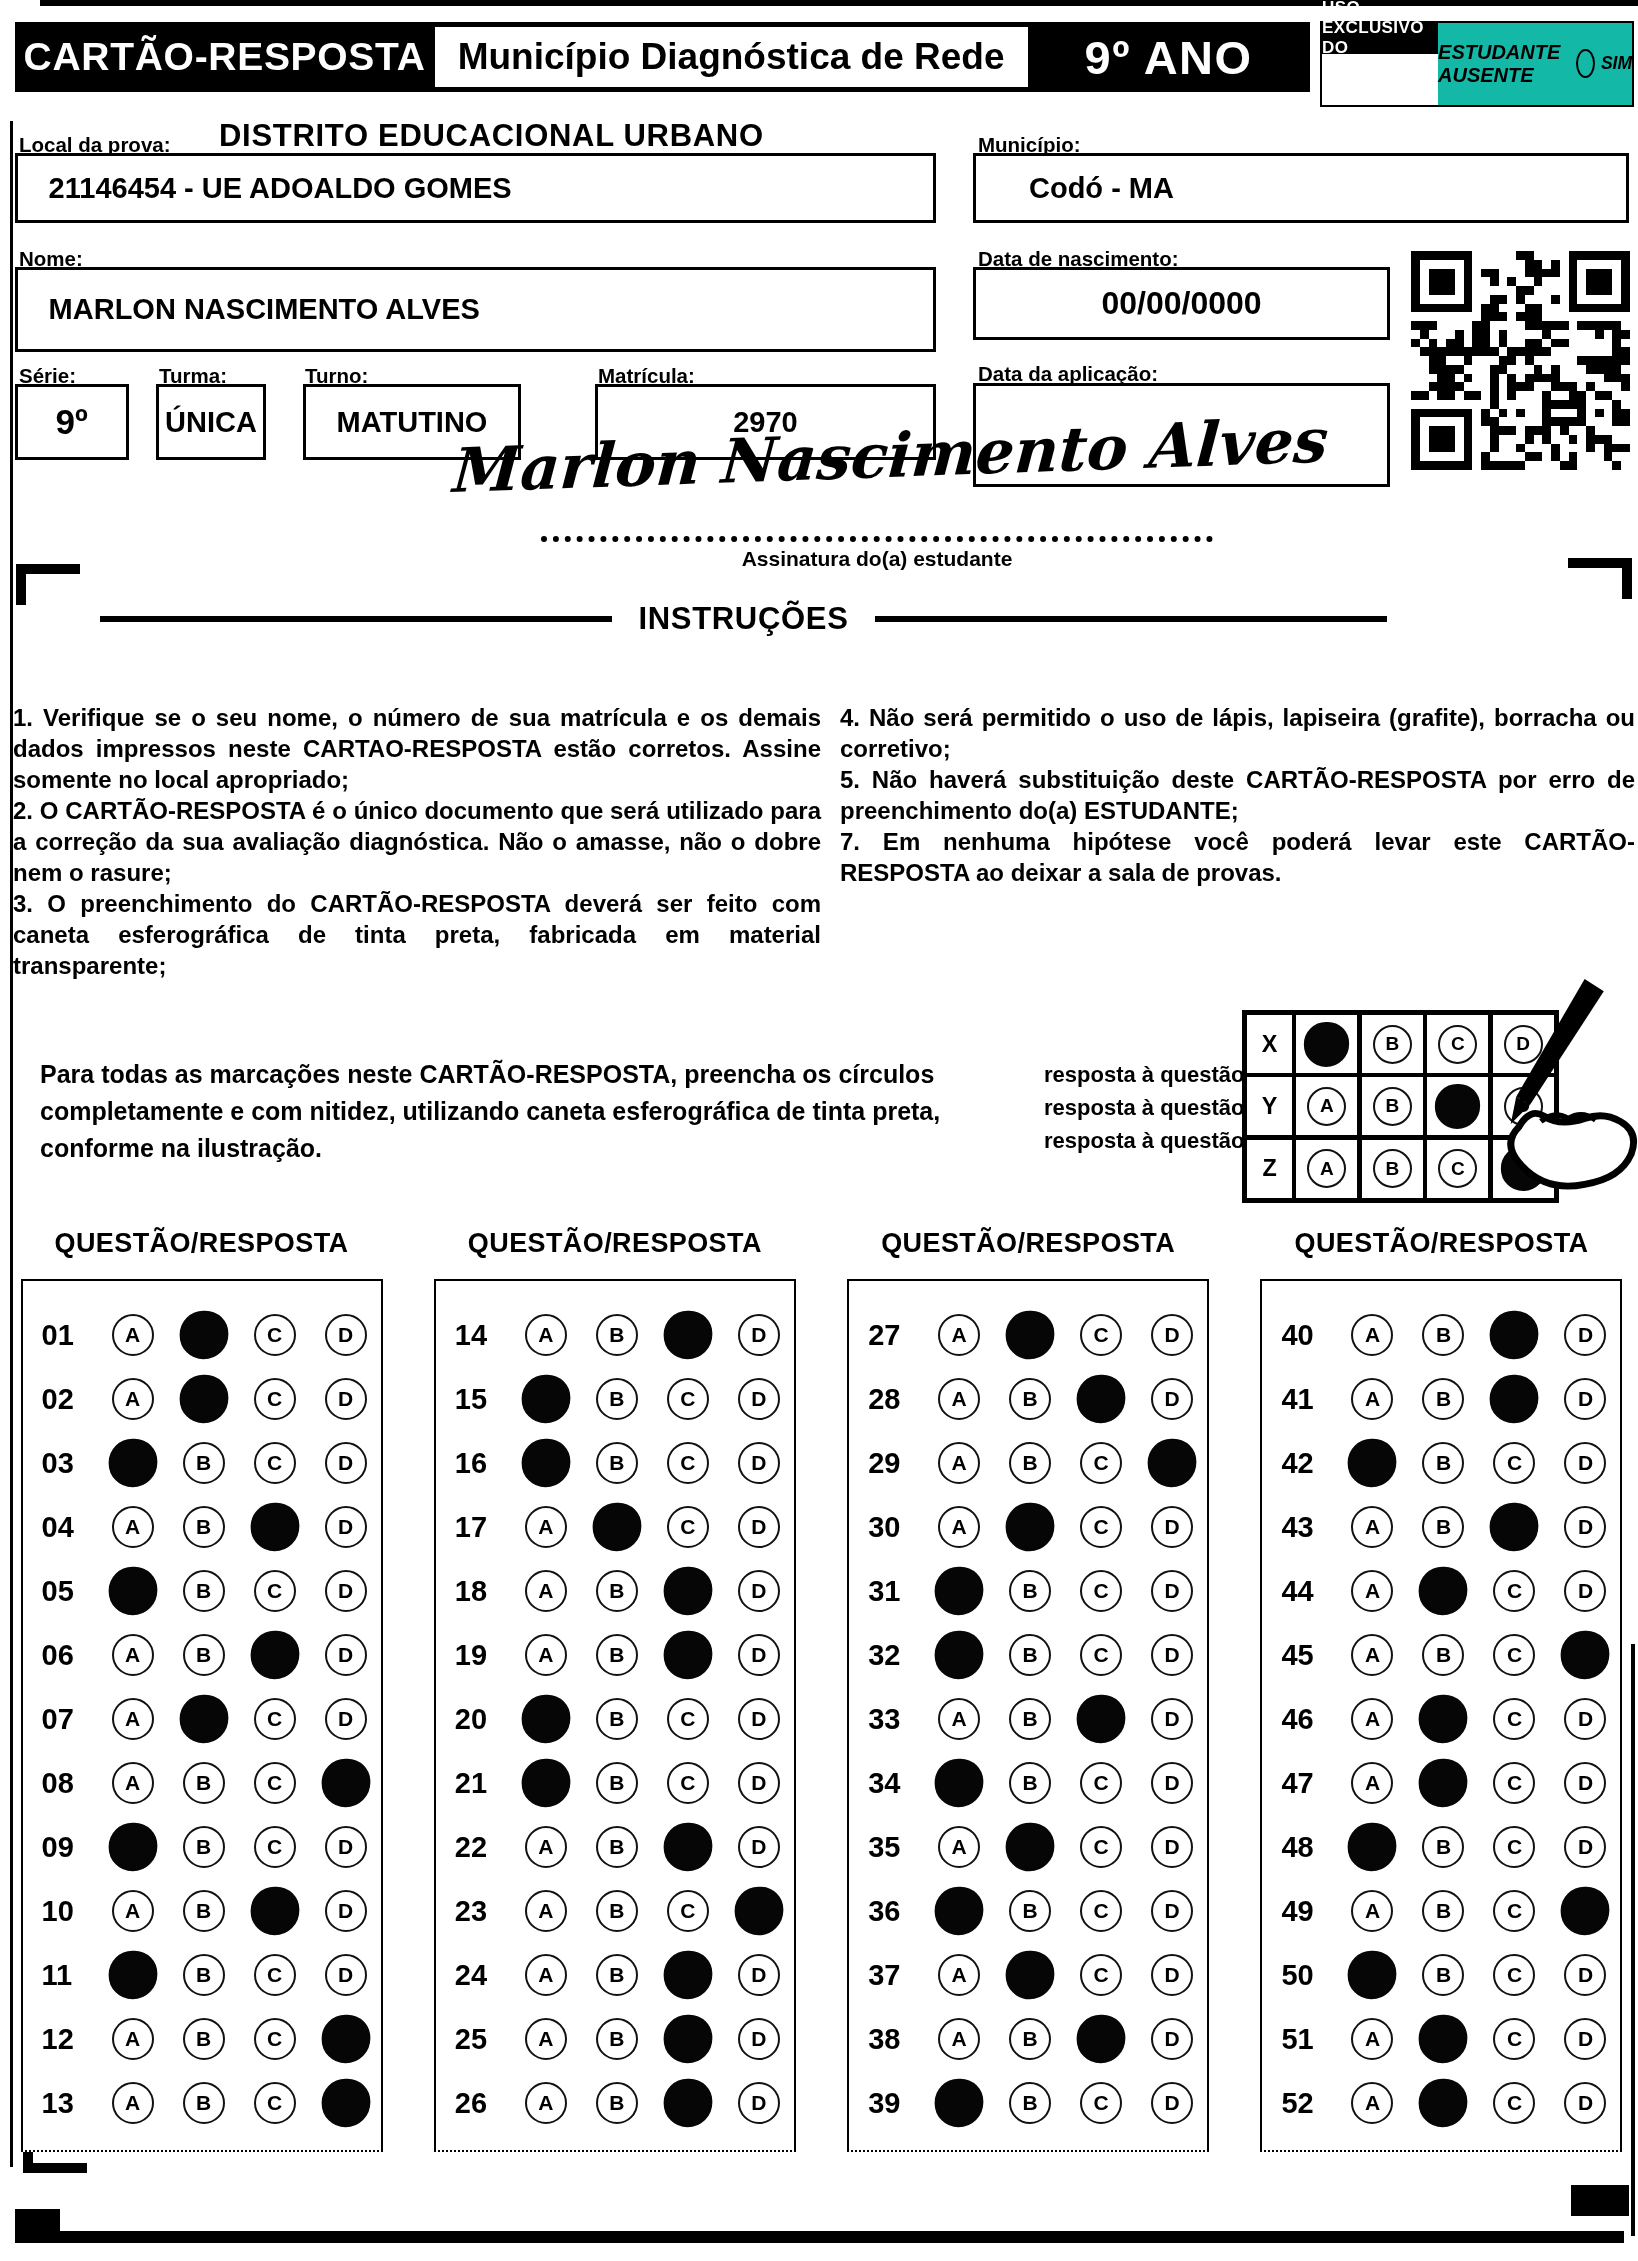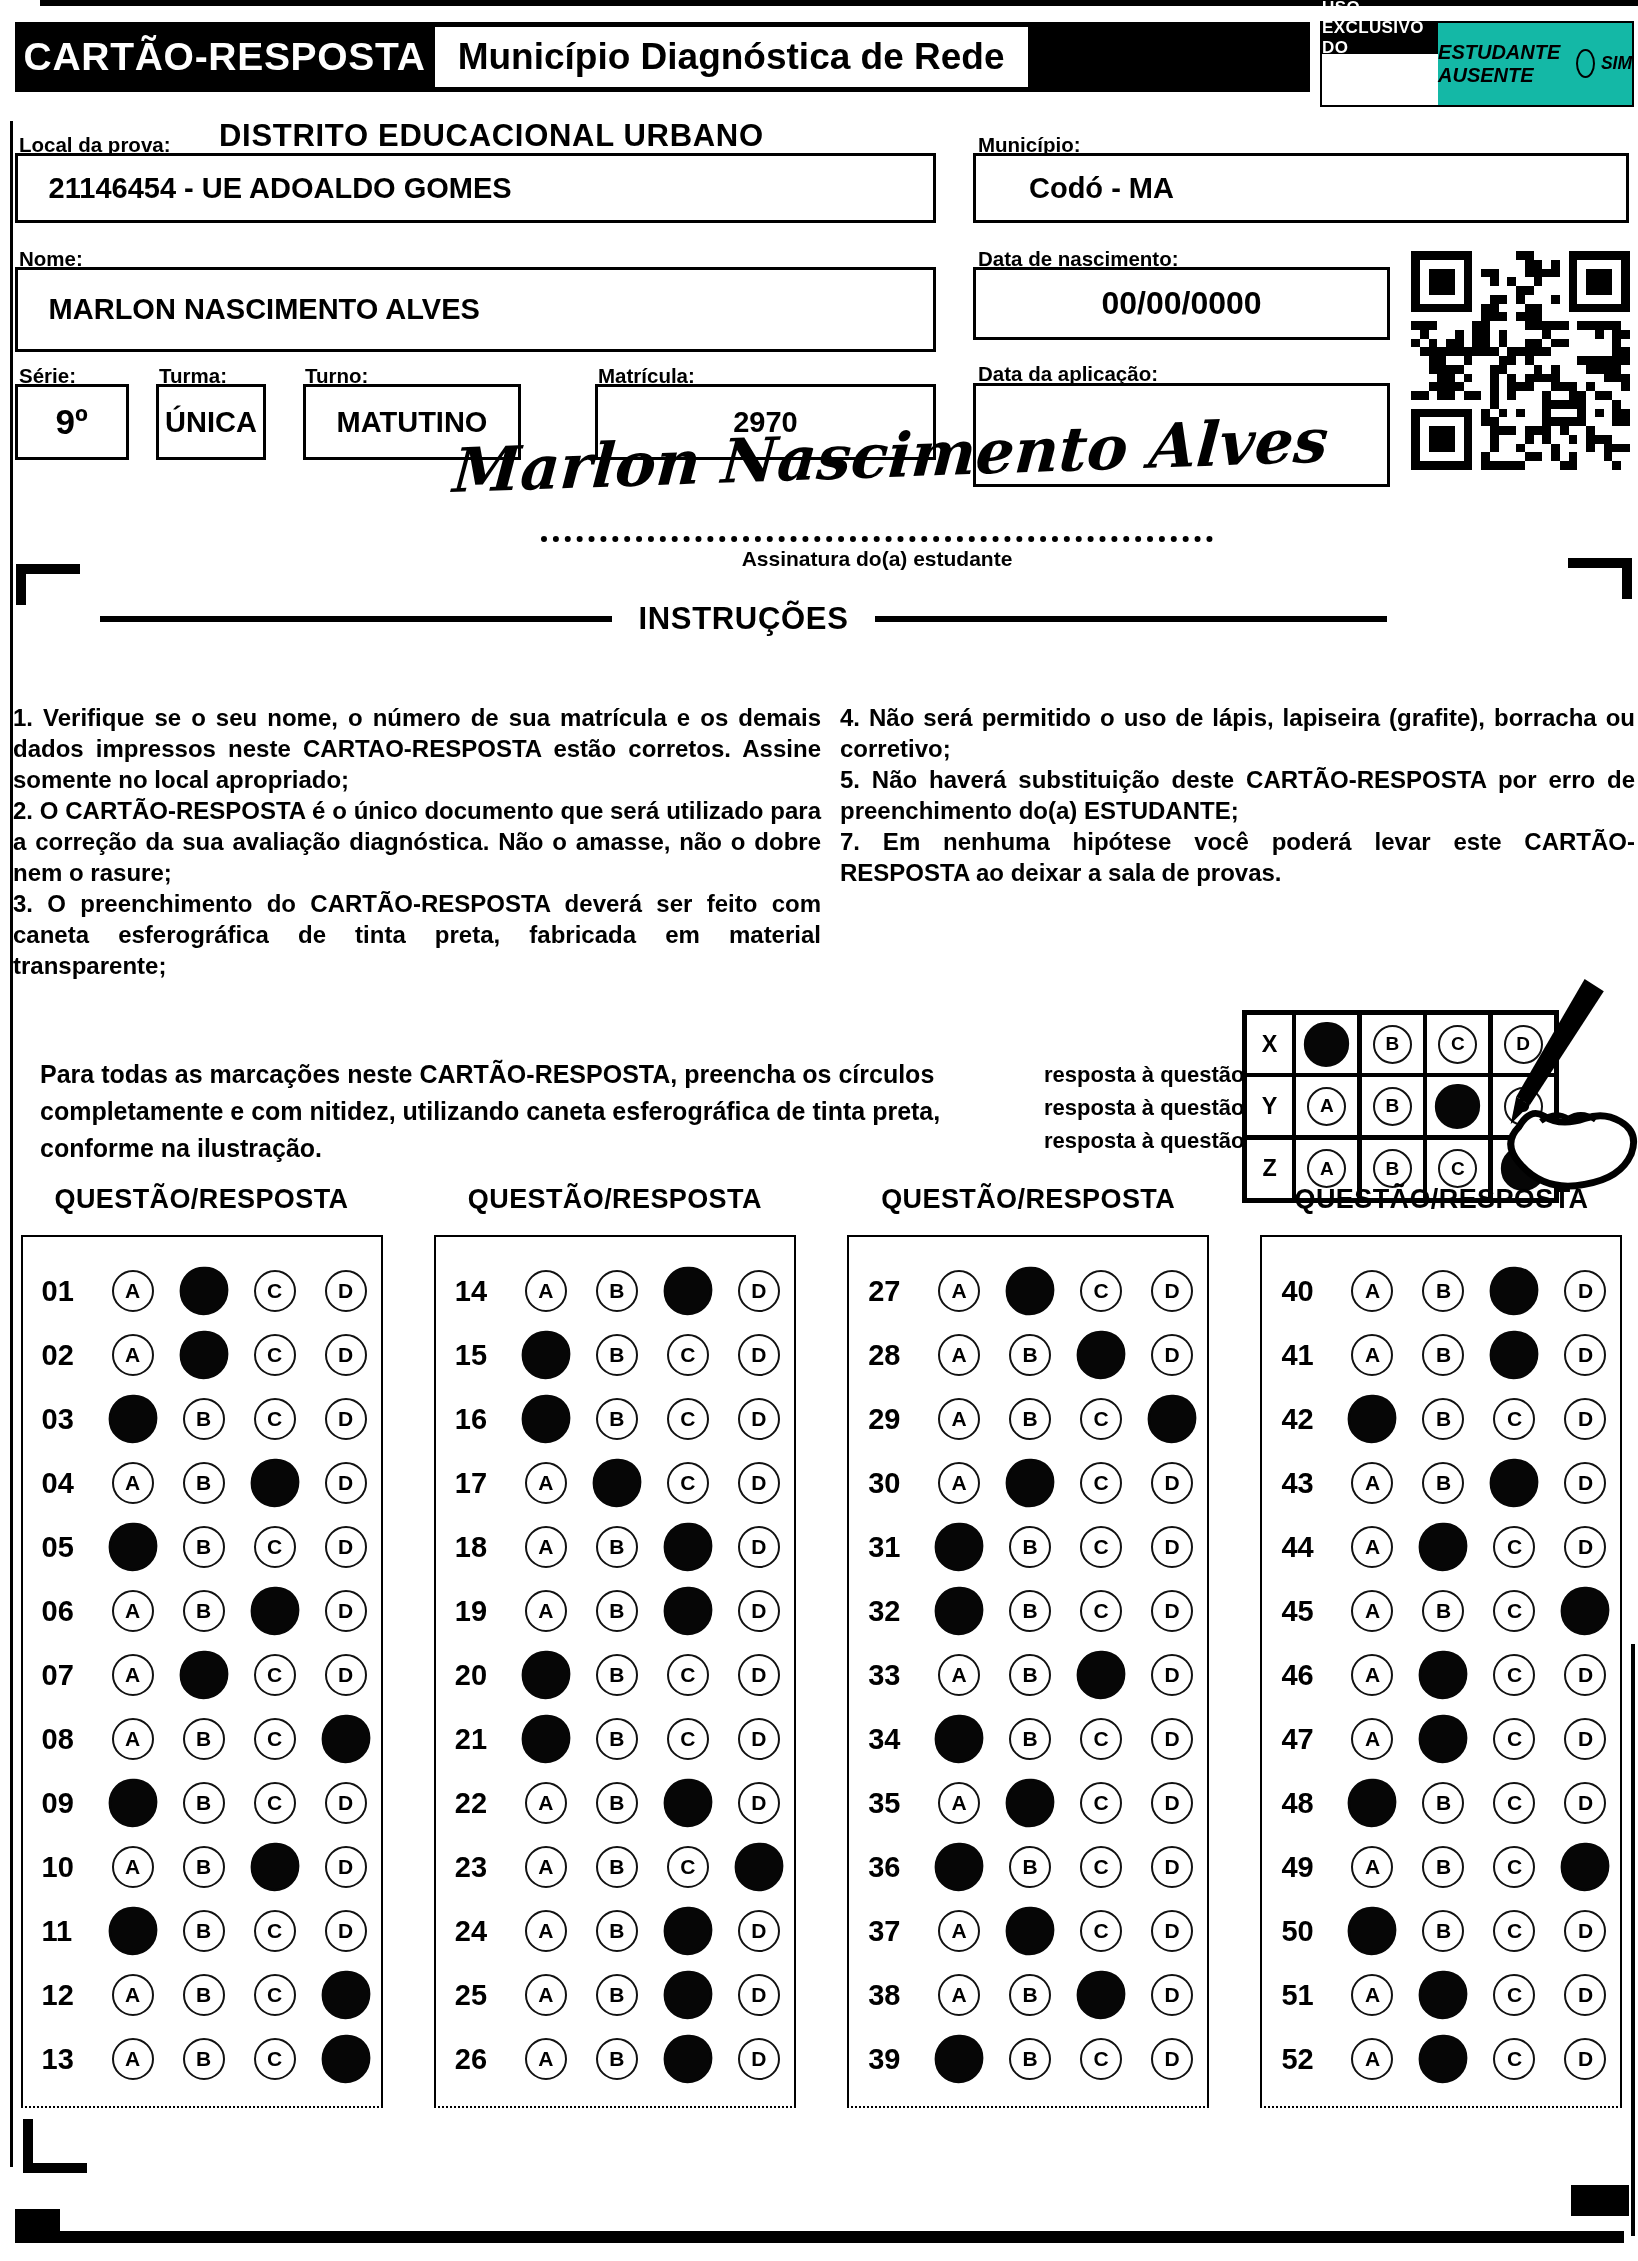--- a/index.html
+++ b/index.html
@@ -76,21 +76,21 @@
 
   
   .bubble{width:38px;height:38px;border:2.2px solid #111;border-radius:50%;
           display:flex;align-items:center;justify-content:center;
           font-weight:bold;font-size:21px;background:#fff;flex:0 0 auto;}
   .bubble.small{width:35px;height:35px;font-size:19px;}
   .bubble.filled{background:#060606;border-color:#060606;color:transparent;
                  border-radius:50% 48% 52% 50%;transform:scale(1.16);}
 
   
-  .answers-row{position:absolute;left:20.5px;top:1184px;width:1602px;display:flex;
+  .answers-row{position:absolute;left:20.5px;top:1228px;width:1602px;display:flex;
                justify-content:space-between;}
   .answer-col{width:362px;display:flex;flex-direction:column;}
   .answer-head{text-align:center;font-weight:bold;font-size:27px;height:51px;letter-spacing:0.4px;}
   .answer-box{border:2.9px solid #000;border-bottom:2.9px dotted #000;height:873px;
               padding:22px 0 0 19px;box-sizing:border-box;background:#fff;}
   .q-row{display:flex;align-items:center;height:64px;}
   .qnum{width:70px;font-weight:bold;font-size:29px;}
   .q-bubbles{display:flex;gap:29px;align-items:center;}
 
   .qr-box{position:absolute;left:1411px;top:251px;width:219px;height:219px;}
@@ -108,20 +108,21 @@
   <div class="corner-sq" style="left:1571px;top:2185px;width:58px;height:31px;"></div>
   <div class="bracket br-tl" style="left:16px;top:564px;"></div>
   <div class="bracket br-tr" style="left:1568px;top:558px;"></div>
   <div class="bracket br-bl" style="left:23.4px;top:2119px;"></div>
 
   <div class="header-bar">
     <div class="h-title">CARTÃO-RESPOSTA</div>
     <div class="h-subwrap">
       <div class="h-sub">Município Diagnóstica de Rede</div>
     </div>
+    <div class="h-grade">9º ANO</div>
   </div>
 
   <div class="examiner">
     <div class="examiner-title">USO EXCLUSIVO DO APLICADOR</div>
     <div class="examiner-row">
       <span>ESTUDANTE AUSENTE</span>
       <span class="absent-circle"></span>
       <span style="font-size:17.5px;">SIM</span>
     </div>
   </div>

